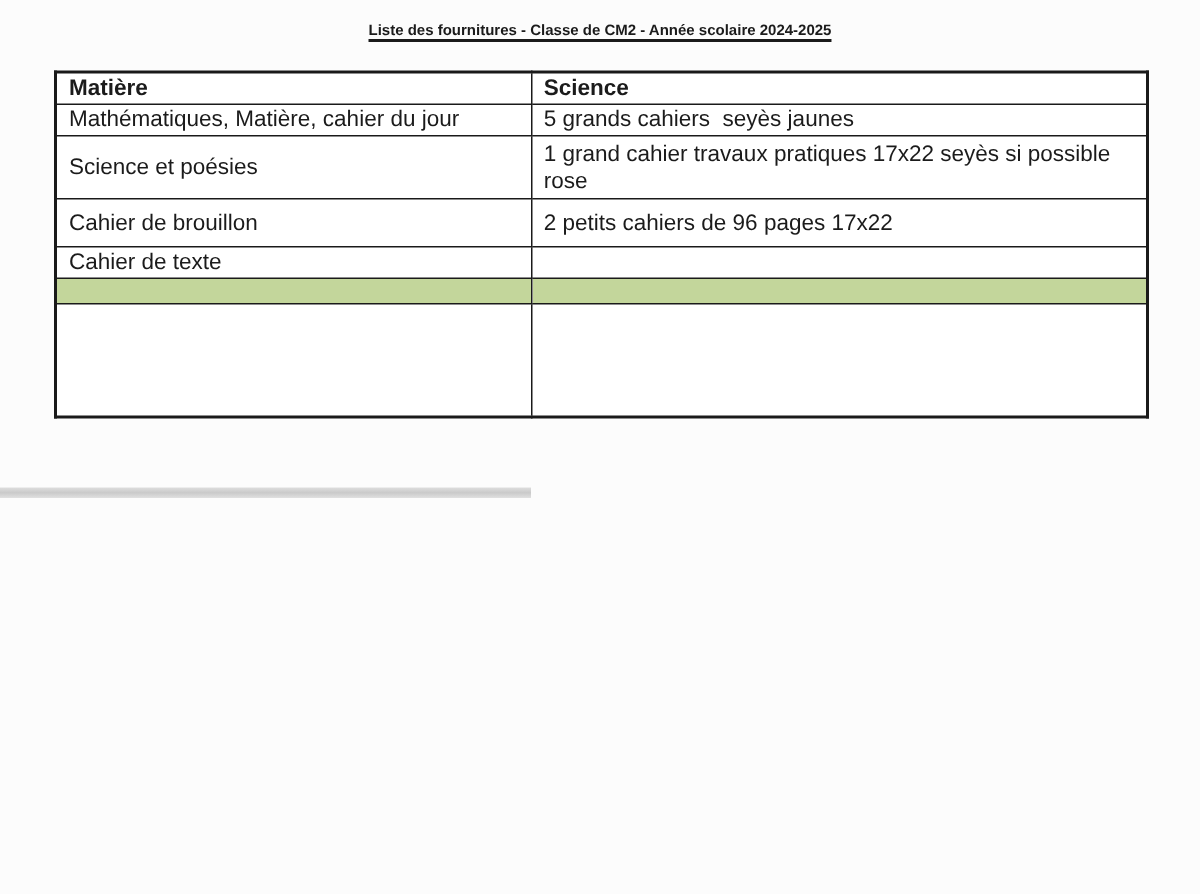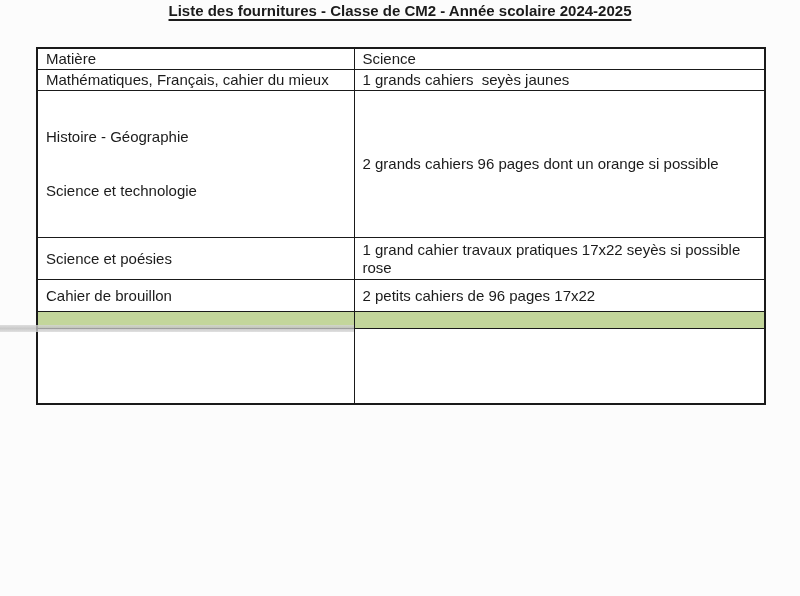--- a/index.html
+++ b/index.html
@@ -6,23 +6,23 @@
   html, body {
     width: 800px; height: 596px;
     background: #fcfcfc;
     font-family: "Liberation Sans", "DejaVu Sans", sans-serif;
     color: #1b1b1b;
     position: relative;
     overflow: hidden;
   }
   .doc-title {
     width: 800px;
-    padding-top: 2px;
+    padding-top: 15px;
     text-align: center;
-    font-size: 15px;
+    font-size: 10px;
     font-weight: bold;
   }
   .doc-title .underline {
     text-decoration: underline;
     text-decoration-thickness: 2px;
     text-underline-offset: 3px;
   }
   table.supplies {
     position: absolute;
     left: 36px; top: 47px;
@@ -34,21 +34,21 @@
   }
   .supplies td {
     border: 1px solid #1a1a1a;
     font-size: 15px;
     line-height: 18px;
     padding: 1px 8px;
     vertical-align: middle;
     white-space: pre-wrap;
     overflow: hidden;
   }
-  .hdr td { font-weight: normal; }
+  .hdr td { font-weight: bold; }
   .tight { white-space: pre; letter-spacing: -0.2px; }
   .scan-artifact {
     position: absolute;
     left: 0; top: 325px;
     width: 354px; height: 7px;
     background: linear-gradient(to bottom, #d6d6d6, #bdbdbd, #d9d9d9);
     opacity: 0.8;
     z-index: 2;
   }
 </style>
@@ -65,43 +65,40 @@
       <col style="width:411px">
     </colgroup>
 
   <tbody>
       <tr class="hdr" style="height:21px">
     <td>Matière</td>
     <td>Science</td>
   </tr>
 
   <tr style="height:20px">
-    <td>Mathématiques, Français, cahier du mieux</td>
-    <td>1 grands cahiers  seyès jaunes</td>
+    <td>Mathématiques, Matière, cahier du jour</td>
+    <td>5 grands cahiers  seyès jaunes</td>
   </tr>
 
-  <tr style="height:40px">
-    <td>
-      <div>Histoire - Géographie</div>
-      <div>Science et technologie</div>
-    </td>
-    <td>2 grands cahiers 96 pages dont un orange si possible</td>
-  </tr>
 
 
   <tr style="height:42px">
     <td>Science et poésies</td>
     <td>1 grand cahier travaux pratiques 17x22 seyès si possible rose</td>
   </tr>
 
   <tr style="height:32px">
     <td>Cahier de brouillon</td>
     <td>2 petits cahiers de 96 pages 17x22</td>
   </tr>
 
+  <tr style="height:20px">
+    <td>Cahier de texte</td>
+    <td></td>
+  </tr>
 
   <tr style="height:17px">
     <td class="green-cell" style="background: rgb(195, 214, 155);"></td>
     <td class="green-cell" style="background: rgb(195, 214, 155);"></td>
   </tr>
 
 
   <tr style="height:31px">
     <td>
       

